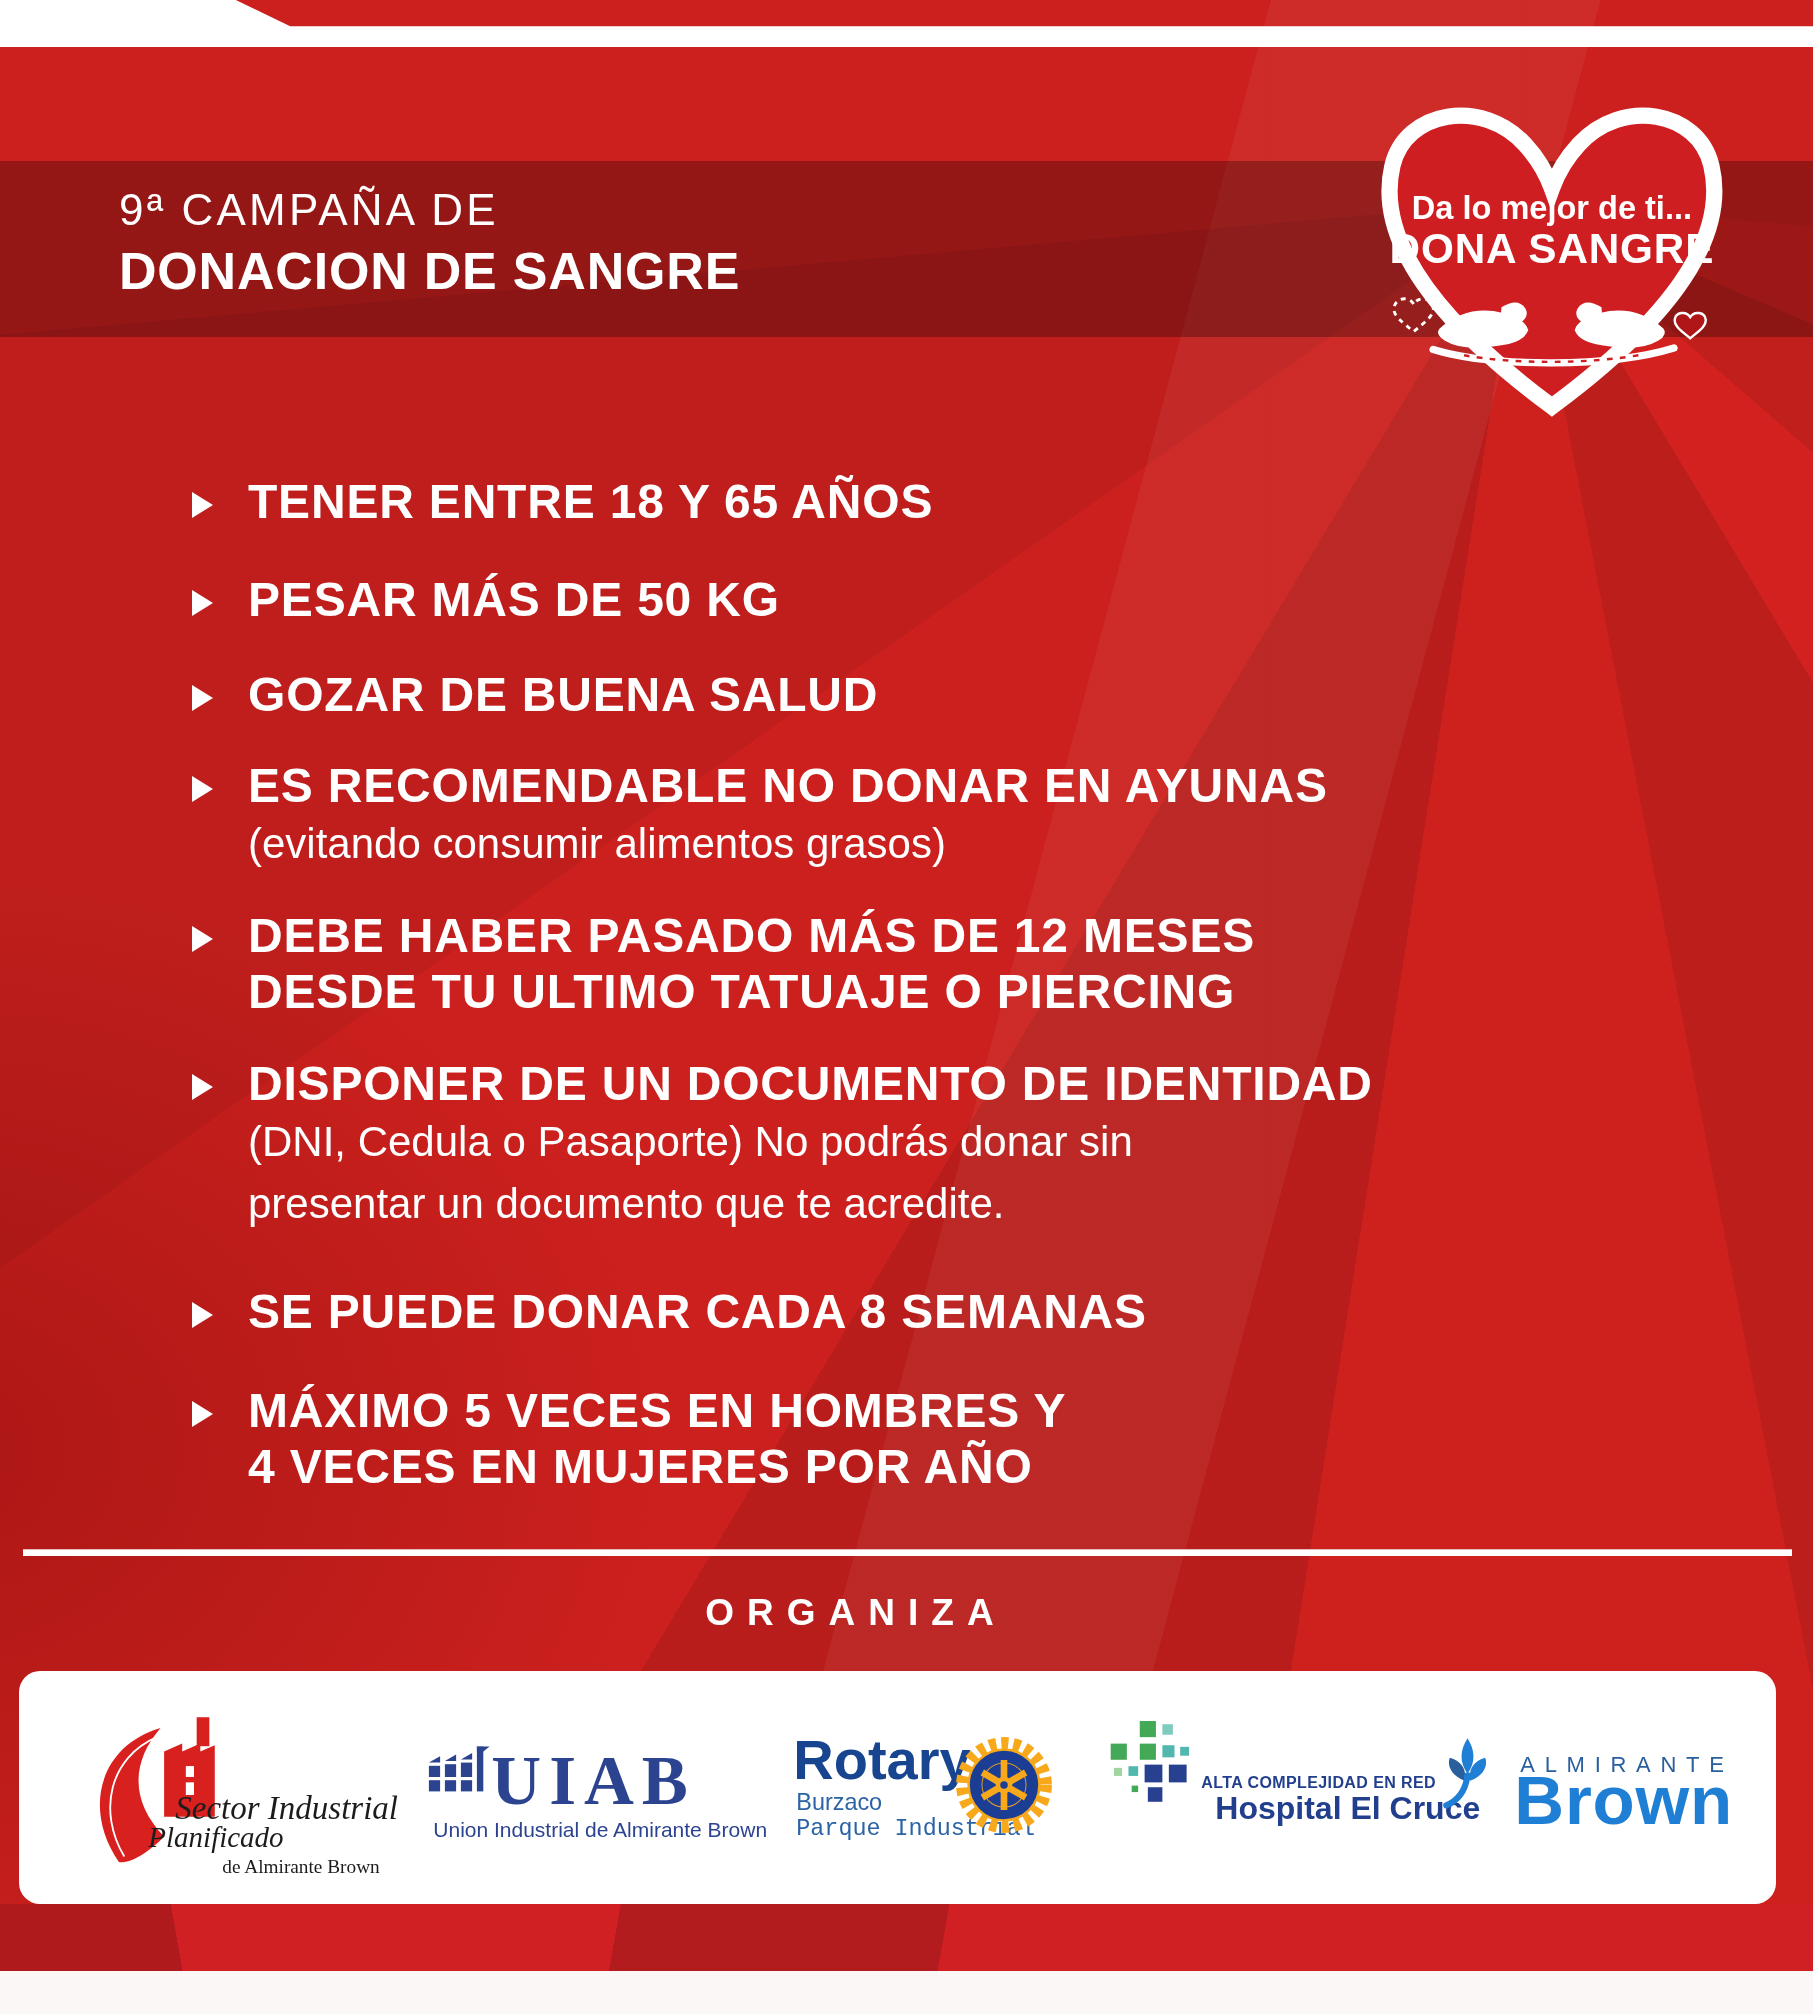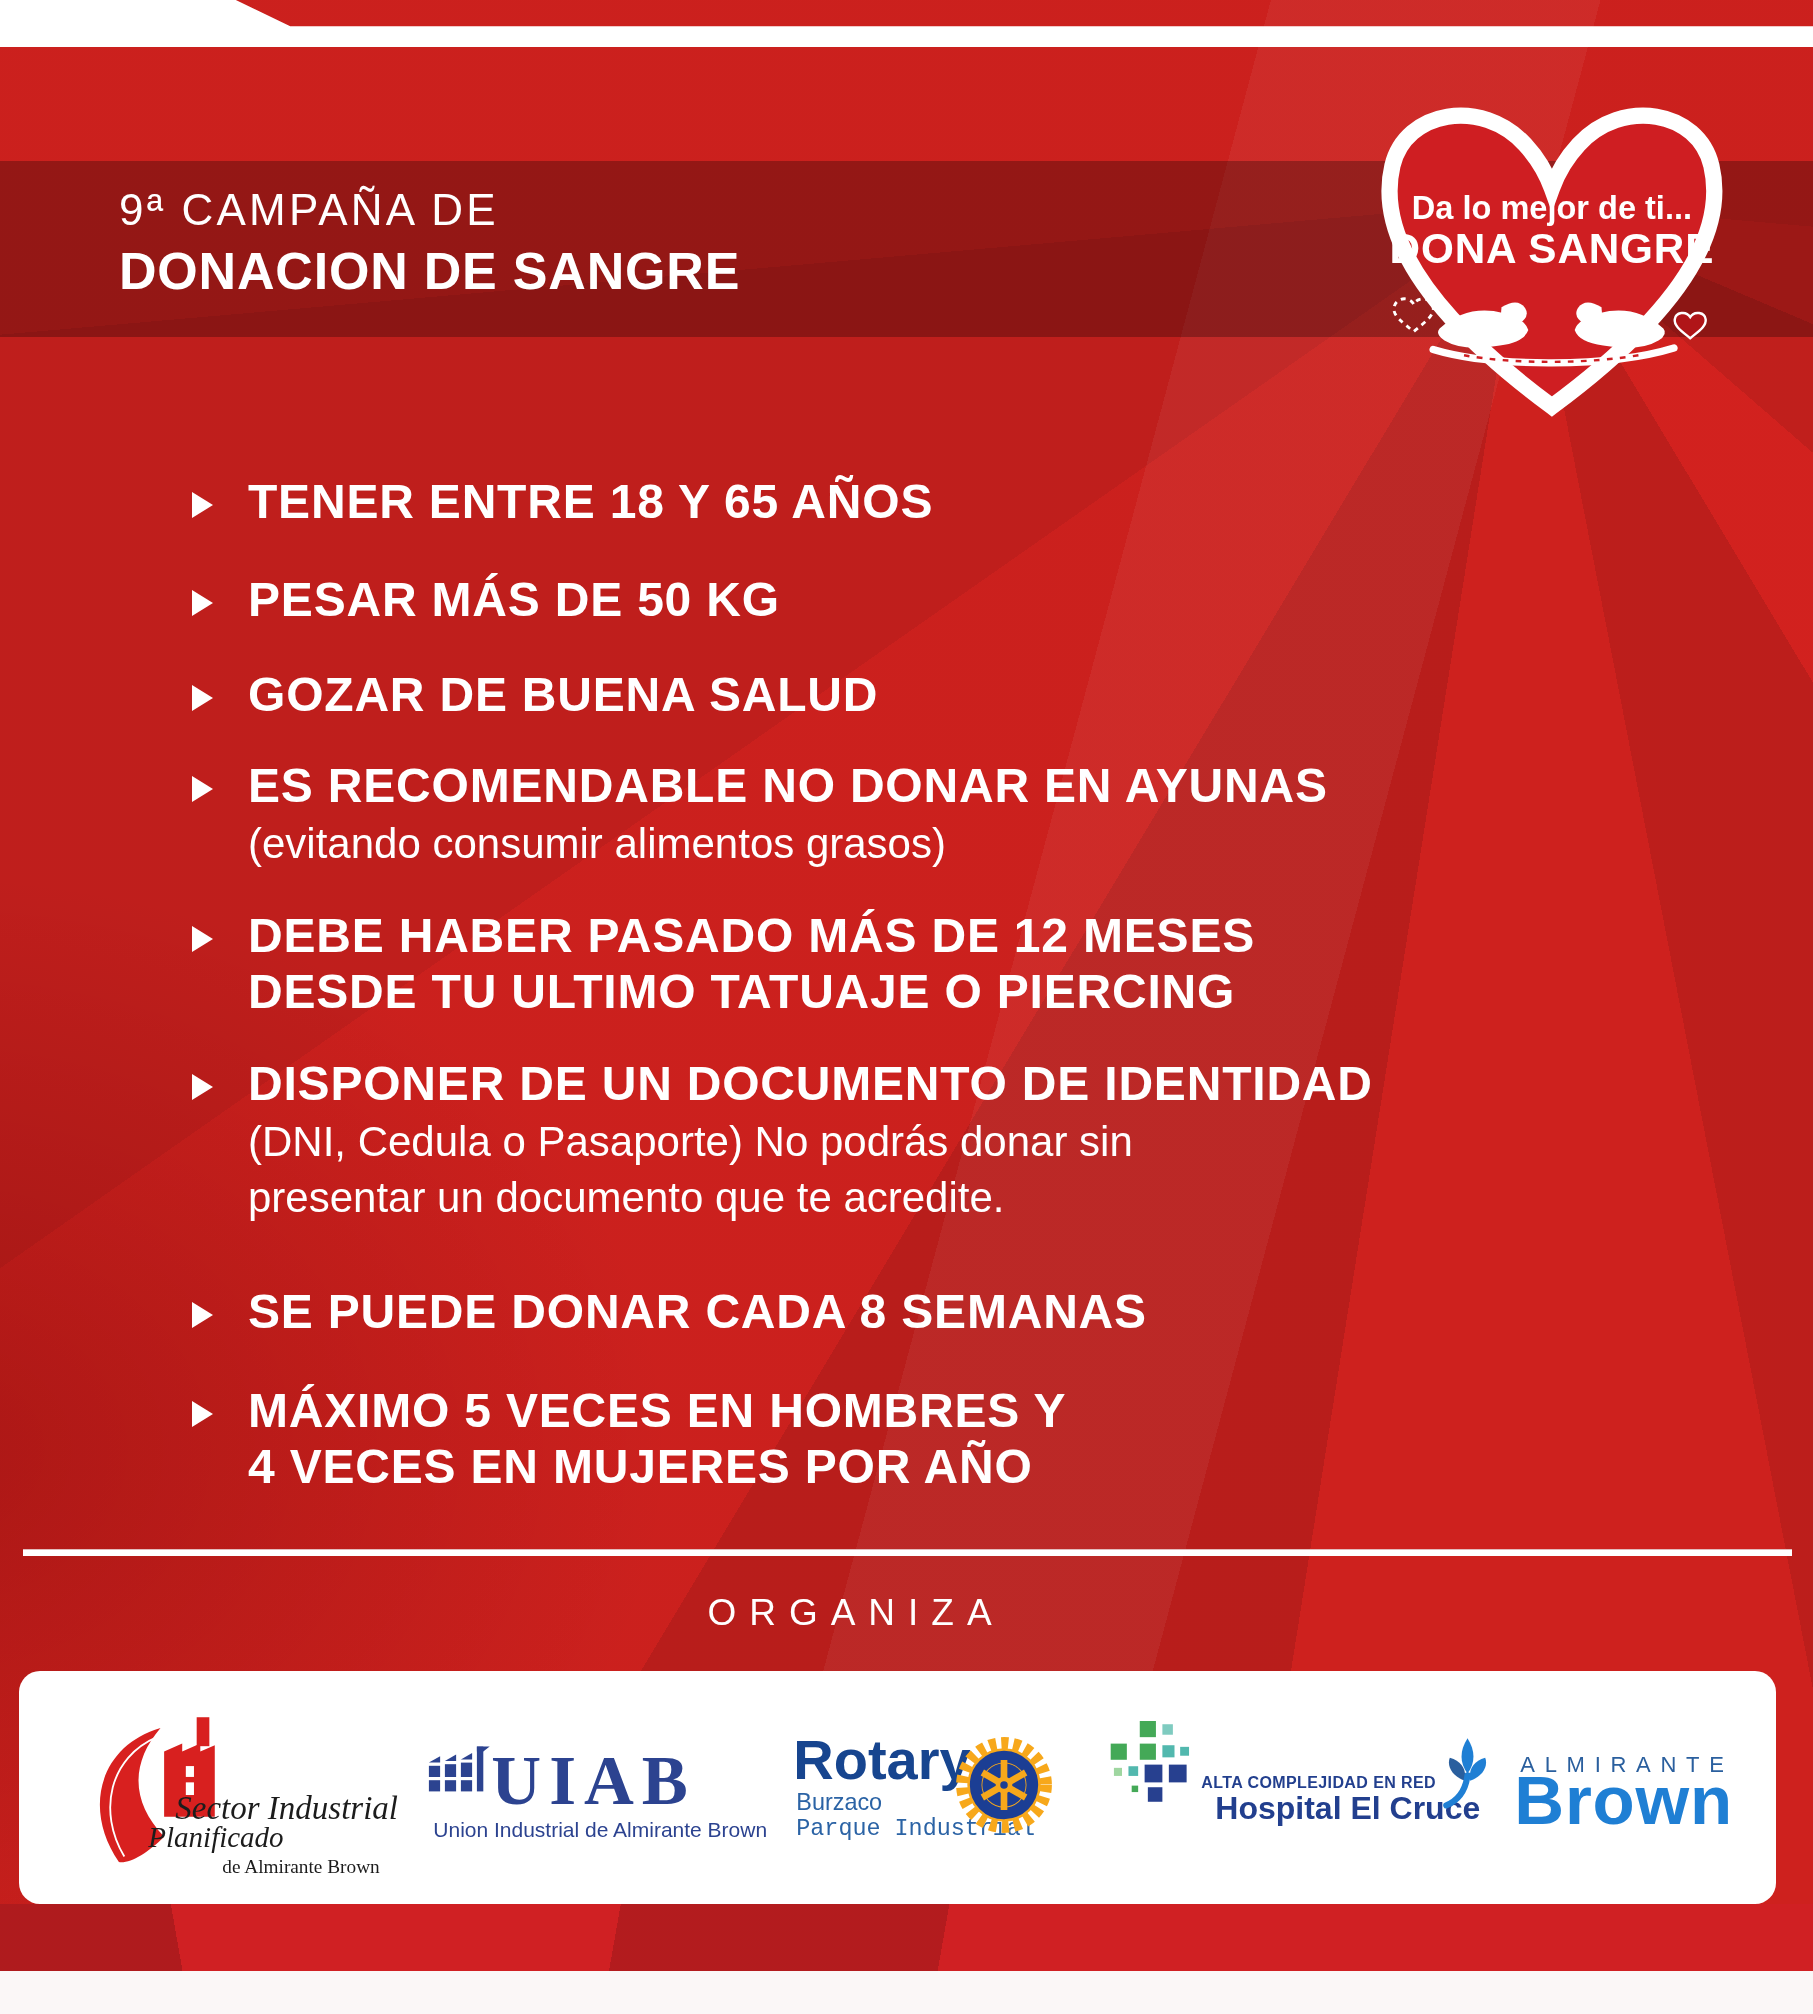--- a/index.html
+++ b/index.html
@@ -46,21 +46,21 @@
   .req .req-body{ padding-left:56px; }
   .req-line{ font-size:48px; font-weight:800; letter-spacing:0.8px; line-height:1.16; }
   .req-note{ font-size:42px; font-weight:400; line-height:1.3; margin-top:3.2px; }
   .i1{top:474px;} .i2{top:572px;} .i3{top:667px;} .i4{top:758px;}
   .i5{top:908px;} .i6{top:1056px;} .i7{top:1284px;} .i8{top:1383px;}
 
   
   .divider{ top:1549px; left:22.6px; width:1769px; height:7.3px;
     background:linear-gradient(to bottom,#e2bcbc 0 20%, #ffffff 20% 100%); }
   .organiza{ top:1592px; left:0; width:1712px; text-align:center; color:#ffffff;
-    font-size:37px; font-weight:400; letter-spacing:13px; }
+    font-size:37px; font-weight:700; letter-spacing:13px; }
 
   
   .card{ top:1671px; left:19.3px; width:1757px; height:233px; background:#ffffff; border-radius:21px; }
   .card .lg{ position:absolute; }
 
   
   .sector-text1{ left:156px; top:119px; font-family:"Liberation Serif", serif; font-style:italic; font-size:33px; color:#1c1c1c; }
   .sector-text2{ left:129px; top:150px; font-family:"Liberation Serif", serif; font-style:italic; font-size:29px; color:#1c1c1c; }
   .sector-text3{ left:203px; top:185px; font-family:"Liberation Serif", serif; font-size:19.3px; color:#1c1c1c; }
 
@@ -154,21 +154,21 @@
     <div class="req-body">
       <div class="req-line">DEBE HABER PASADO MÁS DE 12 MESES</div>
       <div class="req-line">DESDE TU ULTIMO TATUAJE O PIERCING</div>
     </div>
   </div>
   <div class="abs req i6">
     <span class="tri"></span>
     <div class="req-body">
       <div class="req-line">DISPONER DE UN DOCUMENTO DE IDENTIDAD</div>
       <div class="req-note">(DNI, Cedula o Pasaporte) No podrás donar sin</div>
-      <div class="req-note" style="margin-top:2px;">presentar un documento que te acredite.</div>
+      <div class="req-note" style="margin-top:8px;">presentar un documento que te acredite.</div>
     </div>
   </div>
   <div class="abs req i7">
     <span class="tri"></span>
     <div class="req-body">
         <div class="req-line">SE PUEDE DONAR CADA 8 SEMANAS</div>
       </div>
   </div>
   <div class="abs req i8">
     <span class="tri"></span>

